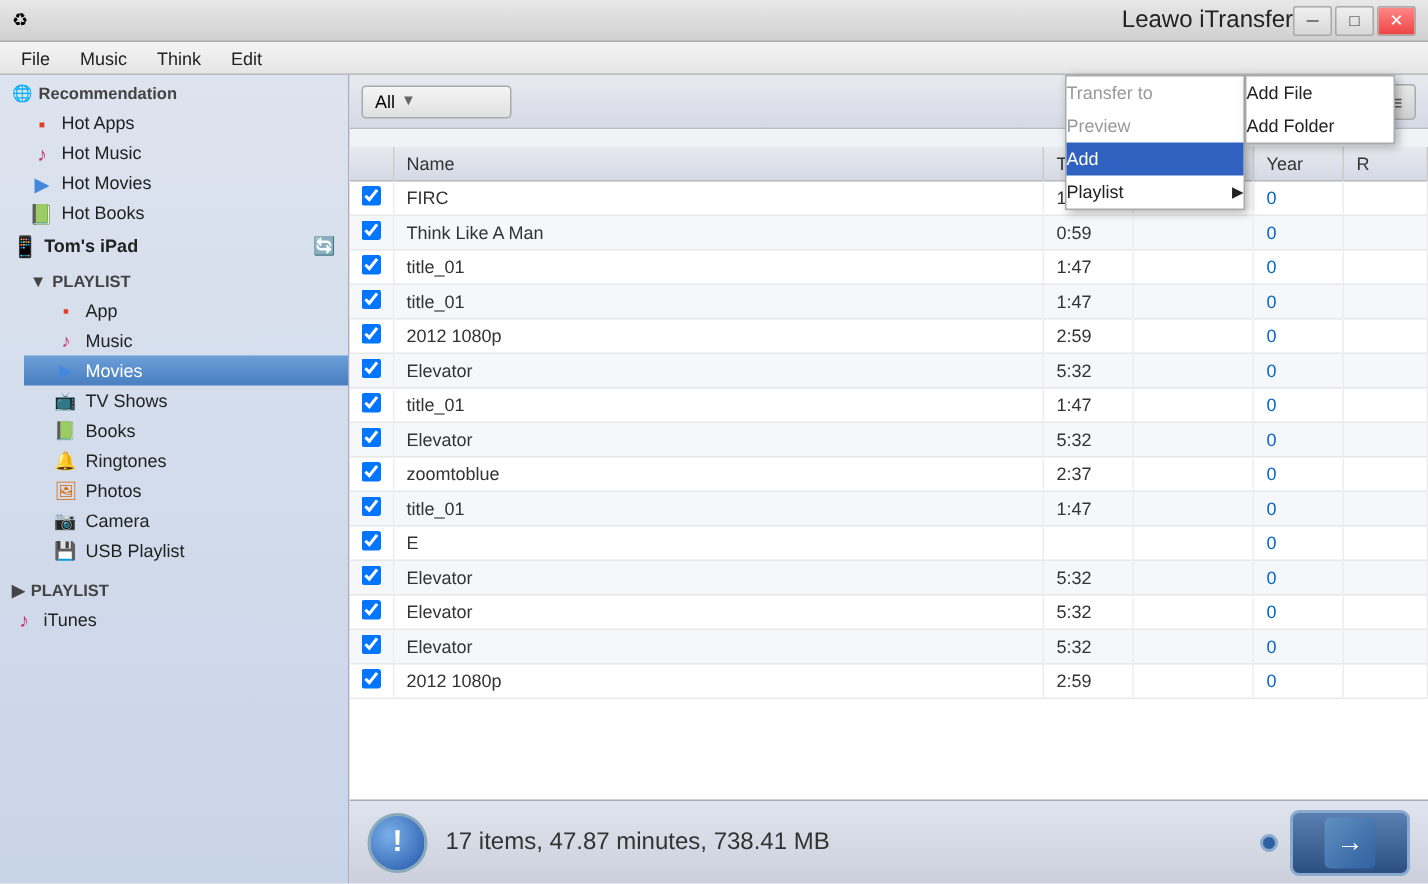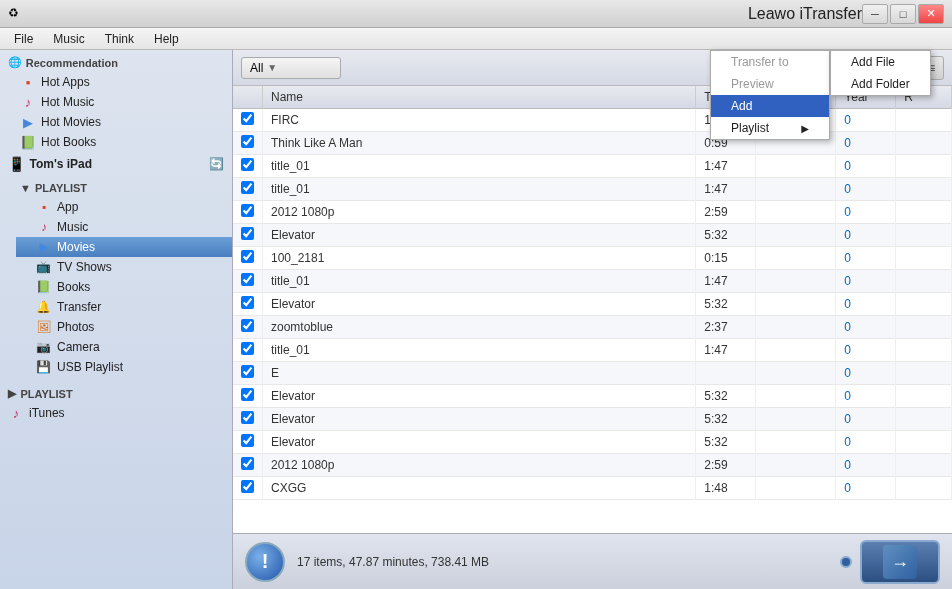--- a/index.html
+++ b/index.html
@@ -131,20 +131,21 @@
       width: 26px; height: 24px;
       display: flex; align-items: center; justify-content: center;
       cursor: pointer; font-size: 14px; color: #555;
     }
 
     
     .table-container {
       flex: 1;
       overflow-y: auto;
       background: white;
+      margin-top: 12px;
     }
     table {
       width: 100%;
       border-collapse: collapse;
       font-size: 12px;
     }
     thead tr {
       background: linear-gradient(to bottom, #e8eaf0, #d5d9e5);
       border-bottom: 1px solid #bbb;
     }
@@ -186,21 +187,21 @@
     }
     .status-icon {
       width: 40px; height: 40px;
       background: radial-gradient(circle at 35% 35%, #7ab0e8, #2255aa);
       border-radius: 50%;
       display: flex; align-items: center; justify-content: center;
       color: white; font-size: 20px; font-weight: bold;
       border: 2px solid #8ab;
       flex-shrink: 0;
     }
-    .status-text { flex: 1; font-size: 12px; color: #333; }
+    .status-text { flex: 1; font-size: 16px; color: #333; }
     .transfer-btn {
       width: 80px; height: 44px;
       background: linear-gradient(to bottom, #5a7fb0, #2a4f80);
       border: 2px solid #8aaad0;
       border-radius: 6px;
       display: flex; align-items: center; justify-content: center;
       cursor: pointer;
       position: relative;
     }
     .transfer-btn-inner {
@@ -223,21 +224,21 @@
       position: absolute;
       top: 50px;
       left: 710px;
       background: white;
       border: 1px solid #aaa;
       box-shadow: 2px 2px 6px rgba(0,0,0,0.3);
       z-index: 100;
       min-width: 120px;
     }
     .ctx-menu-item {
-      padding: 4px 20px;
+      padding: 4px 0;
       cursor: pointer;
       font-size: 12px;
       color: #222;
       display: flex;
       align-items: center;
       justify-content: space-between;
     }
     .ctx-menu-item.active { background: #3060c0; color: white; }
     .ctx-menu-item.disabled { color: #999; cursor: default; }
     .ctx-submenu-arrow { font-size: 10px; }
@@ -280,21 +281,21 @@
     <div class="title-btn">─</div>
     <div class="title-btn maximize">□</div>
     <div class="title-btn close">✕</div>
   </div>
 </div>
 
 <div class="menu-bar">
   <div class="menu-item">File</div>
   <div class="menu-item">Music</div>
   <div class="menu-item">Think</div>
-  <div class="menu-item">Help</div>
+  <div class="menu-item">Edit</div>
 </div>
 
 <div class="main-layout">
 
   <div class="sidebar">
 
     <div class="sidebar-section-header">
       <span>🌐</span>
       <span>Recommendation</span>
     </div>
@@ -341,21 +342,21 @@
       <div class="sidebar-item">
         <span class="icon icon-tvshows">📺</span>
         <span>TV Shows</span>
       </div>
       <div class="sidebar-item">
         <span class="icon icon-books">📗</span>
         <span>Books</span>
       </div>
       <div class="sidebar-item">
         <span class="icon icon-ringtones">🔔</span>
-        <span>Transfer</span>
+        <span>Ringtones</span>
       </div>
       <div class="sidebar-item">
         <span class="icon icon-photos">🖼</span>
         <span>Photos</span>
       </div>
       <div class="sidebar-item">
         <span class="icon icon-camera">📷</span>
         <span>Camera</span>
       </div>
       <div class="sidebar-item">
@@ -456,30 +457,20 @@
       <td class="td-name">Elevator</td>
       <td class="td-time">5:32</td>
       <td class="td-genre"></td>
       <td class="td-year"><span class="year-link">0</span></td>
       <td></td>
     </tr>
             <tr>
       <td class="td-check">
         <input type="checkbox" checked="" style="">
       </td>
-      <td class="td-name">100_2181</td>
-      <td class="td-time">0:15</td>
-      <td class="td-genre"></td>
-      <td class="td-year"><span class="year-link">0</span></td>
-      <td></td>
-    </tr>
-            <tr>
-      <td class="td-check">
-        <input type="checkbox" checked="" style="">
-      </td>
       <td class="td-name">title_01</td>
       <td class="td-time">1:47</td>
       <td class="td-genre"></td>
       <td class="td-year"><span class="year-link">0</span></td>
       <td></td>
     </tr>
             <tr>
       <td class="td-check">
         <input type="checkbox" checked="" style="">
       </td>
@@ -548,30 +539,20 @@
       <td class="td-genre"></td>
       <td class="td-year"><span class="year-link">0</span></td>
       <td></td>
     </tr>
             <tr>
       <td class="td-check">
         <input type="checkbox" checked="" style="">
       </td>
       <td class="td-name">2012 1080p</td>
       <td class="td-time">2:59</td>
-      <td class="td-genre"></td>
-      <td class="td-year"><span class="year-link">0</span></td>
-      <td></td>
-    </tr>
-            <tr>
-      <td class="td-check">
-        <input type="checkbox" checked="" style="">
-      </td>
-      <td class="td-name">CXGG</td>
-      <td class="td-time">1:48</td>
       <td class="td-genre"></td>
       <td class="td-year"><span class="year-link">0</span></td>
       <td></td>
     </tr>
           </tbody>
       </table>
     </div>
 
     <div class="status-bar">
       <div class="status-icon">

